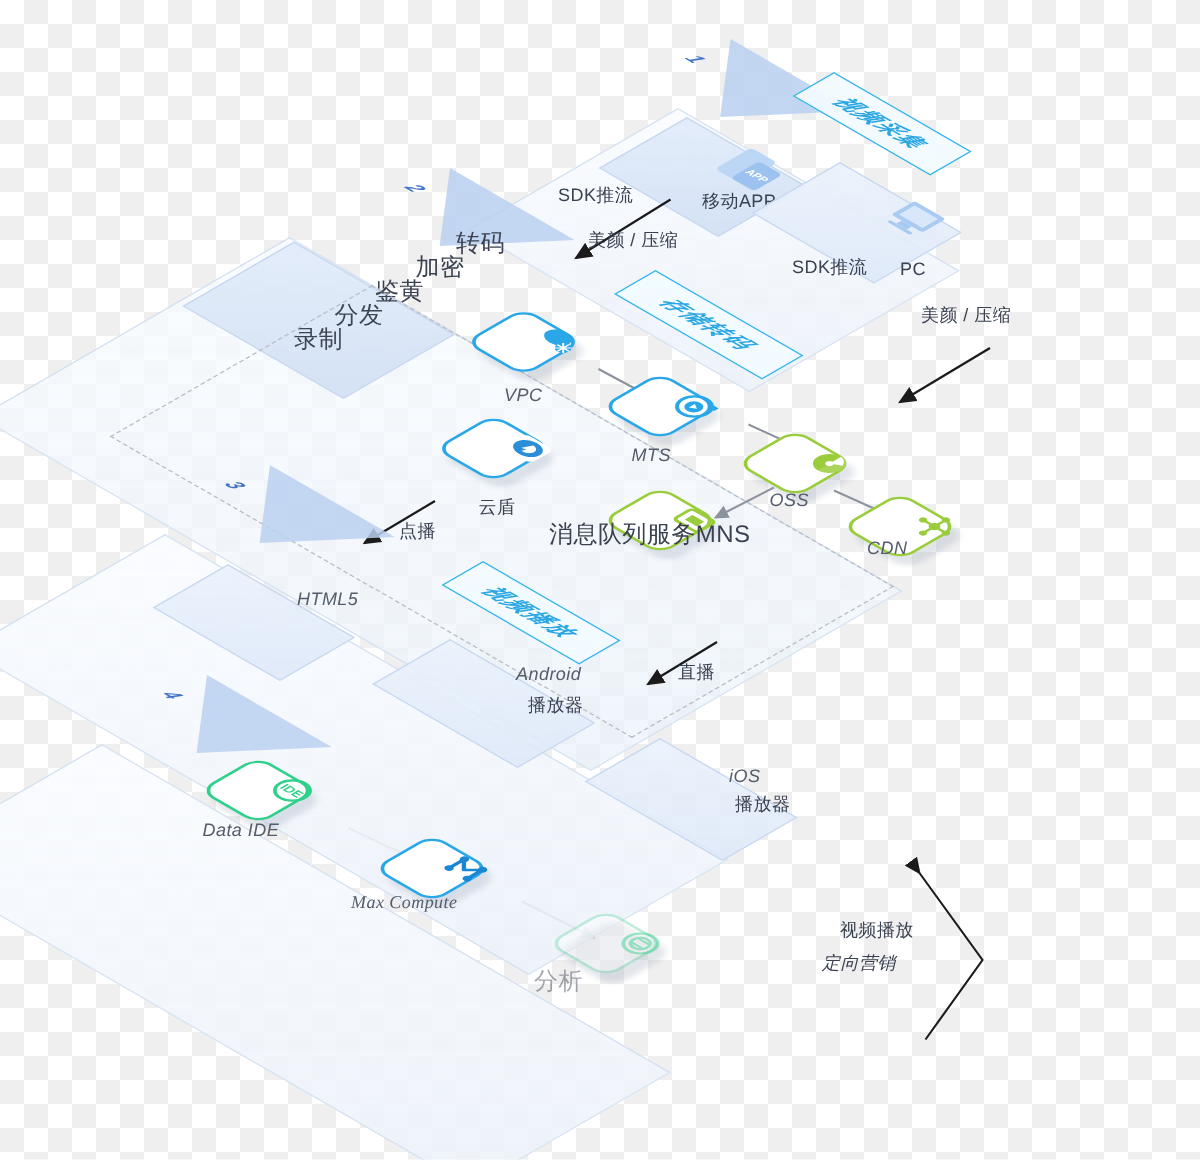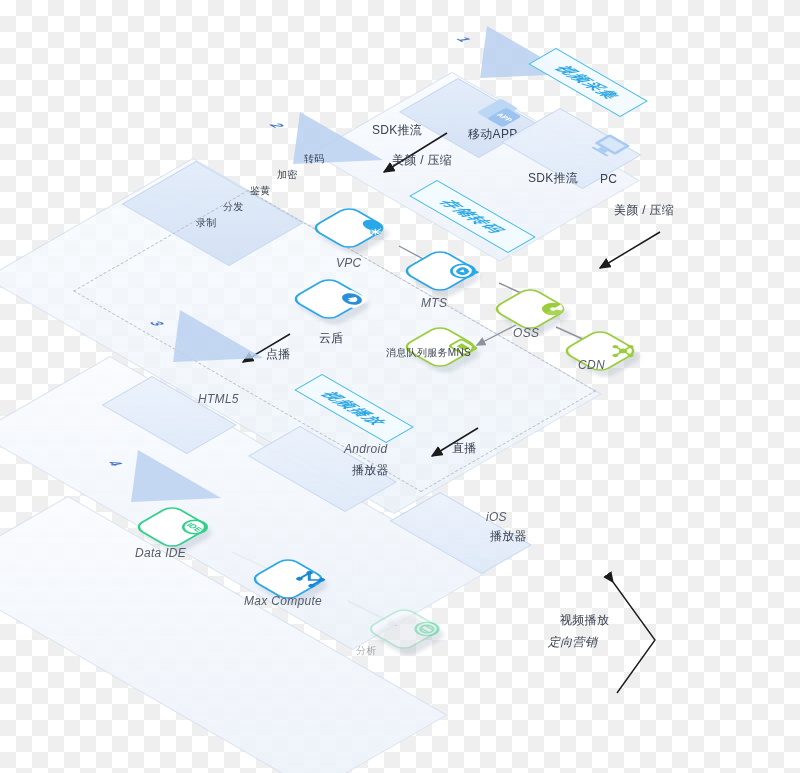--- a/index.html
+++ b/index.html
@@ -62,21 +62,21 @@
   }
 
   
   .isotext{
     position:absolute;transform-origin:0 0;
     white-space:nowrap;color:#4a5160;
     font-size:12px;letter-spacing:.3px;
   }
   .isotext.en{font-style:italic;color:#555c6a;}
   .isotext.cn{color:#3a4150;}
-  .isotext.sm{font-size:10px;}
+  .isotext.sm{font-size:16px;}
 
   
   .callout{
     position:absolute;transform-origin:0 0;
     transform:matrix(0.866,0.5,-0.866,0.5,0,0);
     border:1.5px solid #34b4ea;
     background:rgba(242,251,255,.92);
   }
   .callout .ctxt{
     position:absolute;left:0;top:0;width:100%;height:100%;
@@ -282,21 +282,21 @@
   <div class="cube green" style="left:440px;top:324px;">
     <div class="shadow"></div>
     <div class="face"></div>
     <div class="glyph">
       <svg width="30" height="30" viewBox="0 0 30 30">
         <rect x="6" y="8" width="18" height="14" rx="2.4" fill="none" stroke="#9acd3b" stroke-width="2.2"></rect>
         <rect x="10.5" y="12" width="9" height="6" fill="#9acd3b"></rect>
       </svg>
     </div>
   </div>
-  <div class="isotext cn sm" style="left:386px;top:346px;">消息队列服务MNS</div>
+  <div class="isotext cn sm" style="left:366px;top:346px;">消息队列服务MNS</div>
 
   <div class="cube green" style="left:600px;top:328px;">
     <div class="shadow"></div>
     <div class="face"></div>
     <div class="glyph">
       <svg width="30" height="30" viewBox="0 0 30 30">
         <line x1="15" y1="15" x2="15" y2="7" stroke="#9acd3b" stroke-width="1.8"></line>
         <line x1="15" y1="15" x2="15" y2="23" stroke="#9acd3b" stroke-width="1.8"></line>
         <line x1="15" y1="15" x2="7" y2="15" stroke="#9acd3b" stroke-width="1.8"></line>
         <line x1="15" y1="15" x2="23" y2="15" stroke="#9acd3b" stroke-width="1.8"></line>
@@ -364,21 +364,21 @@
     <div class="glyph">
       <svg width="30" height="30" viewBox="0 0 30 30">
         <path d="M8 21 L8 10 L15 17 L22 10 L22 21" fill="none" stroke="#1b86d4" stroke-width="2.4" stroke-linecap="round" stroke-linejoin="round"></path>
         <circle cx="8" cy="9.6" r="2.6" fill="#1b86d4"></circle>
         <circle cx="22" cy="9.6" r="2.6" fill="#1b86d4"></circle>
         <circle cx="8" cy="21.4" r="2.6" fill="#1b86d4"></circle>
         <circle cx="22" cy="21.4" r="2.6" fill="#1b86d4"></circle>
       </svg>
     </div>
   </div>
-  <div class="isotext en" style="left:244px;top:594px;">Max Compute</div>
+  <div class="isotext en" style="left:234px;top:594px;font-family:Liberation Serif, serif;">Max Compute</div>
 
   <div class="cube mint faded" style="left:404px;top:606px;">
     <div class="shadow"></div>
     <div class="face"></div>
     <div class="glyph">
       <svg width="30" height="30" viewBox="0 0 30 30">
         <circle cx="15" cy="15" r="9.4" fill="none" stroke="#2fd08a" stroke-width="2"></circle>
         <circle cx="15" cy="15" r="5.4" fill="none" stroke="#2fd08a" stroke-width="2"></circle>
         <path d="M10.6 12.4 h8.8 M10.6 17.6 h8.8" stroke="#2fd08a" stroke-width="1.6"></path>
       </svg>

